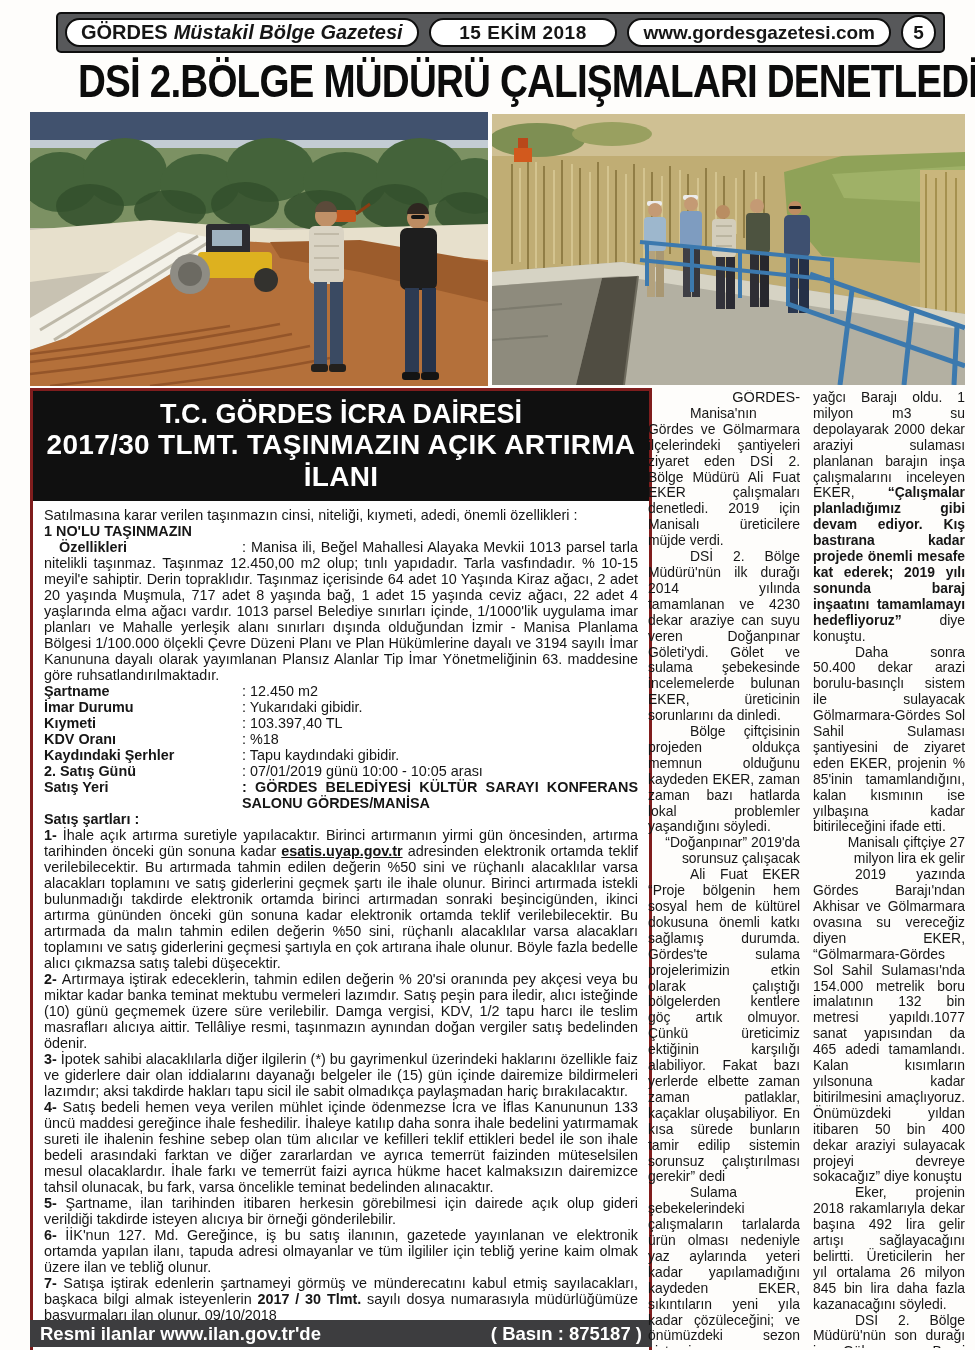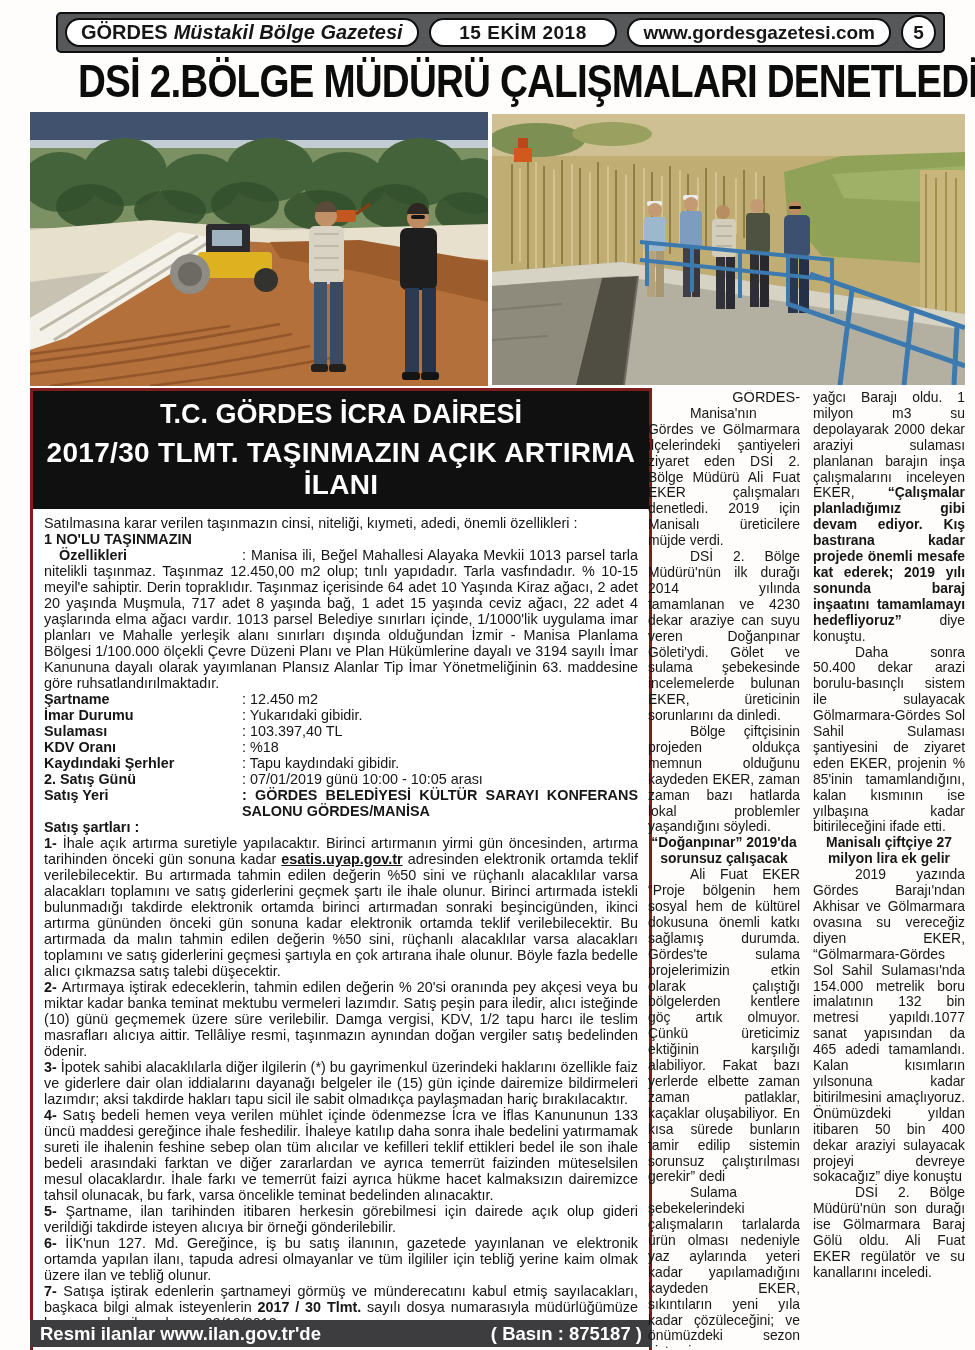--- a/index.html
+++ b/index.html
@@ -29,21 +29,21 @@
   
   .photo1{position:absolute;left:30px;top:112px;width:458px;height:274px;}
   .photo2{position:absolute;left:492px;top:114px;width:473px;height:271px;}
   .photo1 svg,.photo2 svg{display:block;width:100%;height:100%;}
 
   
   .notice{position:absolute;left:30px;top:388px;width:622px;height:1037px;background:#fff;
     border:3px solid #7f1d1d;box-sizing:border-box;}
   .notice-title{background:var(--title_black,#101010);color:#fff;text-align:center;padding:8px 2px 9px;}
   .nt1{font-size:27px;font-weight:bold;line-height:1.12;}
-  .nt2{font-size:28px;font-weight:bold;line-height:1.12;letter-spacing:.3px;margin-top:8px;}
+  .nt2{font-size:28px;font-weight:bold;line-height:1.12;letter-spacing:.3px;}
   .notice-body{padding:6px 11px 0;font-size:14.4px;line-height:16px;text-align:justify;
     overflow:hidden;height:calc(100% - 88px);}
   .notice-body p{margin:0;}
   .prop-head{font-weight:bold;}
   .oz{position:relative;text-indent:198px;}
   .oz .lbl{position:absolute;left:15px;top:0;text-indent:0;font-weight:bold;}
   .kv{position:relative;padding-left:198px;min-height:16px;}
   .kv .lbl{position:absolute;left:0;top:0;font-weight:bold;}
   .kv .bv{font-weight:bold;}
   .terms-head{font-weight:bold;}
@@ -54,21 +54,21 @@
   .footer{position:absolute;left:30px;top:1320px;width:622px;height:27px;
     background:var(--footer_gray,#3d3d3f);color:#fff;display:flex;justify-content:space-between;
     align-items:center;padding:0 10px;box-sizing:border-box;font-weight:bold;font-size:18.5px;}
 
   
   .article{position:absolute;left:648px;top:390px;width:318px;height:958px;
     display:flex;gap:13px;overflow:hidden;}
   .col{width:152px;font-size:13.9px;line-height:15.9px;}
   .col p{margin:0;text-align:justify;text-indent:42px;}
   .col p.dateline{text-align:right;font-weight:normal;text-indent:0;font-size:14.5px;}
-  .col p.subhead{text-align:center;font-weight:bold;text-indent:0;}
+  .col p.subhead{text-align:right;font-weight:normal;text-indent:0;}
   .col p.para-flow{text-indent:0;}
 </style>
 </head>
 <body>
 
 <div class="page">
 
   <div class="masthead">
     <div class="pill pill-paper">
       <b>GÖRDES</b>
@@ -234,21 +234,21 @@
     <div class="notice-body">
       <p>Satılmasına karar verilen taşınmazın cinsi, niteliği, kıymeti, adedi, önemli özellikleri :</p>
       <p class="prop-head">1 NO'LU TAŞINMAZIN</p>
       <p class="oz">
         <b class="lbl">Özellikleri</b>
         <span>: Manisa ili, Beğel Mahallesi Alayaka Mevkii 1013 parsel tarla nitelikli taşınmaz. Taşınmaz 12.450,00 m2 olup; tınlı yapıdadır. Tarla vasfındadır. % 10-15 meyil'e sahiptir. Derin topraklıdır. Taşınmaz içerisinde 64 adet 10 Yaşında Kiraz ağacı, 2 adet 20 yaşında Muşmula, 717 adet 8 yaşında bağ, 1 adet 15 yaşında ceviz ağacı, 22 adet 4 yaşlarında elma ağacı vardır. 1013 parsel Belediye sınırları içinde, 1/1000'lik uygulama imar planları ve Mahalle yerleşik alanı sınırları dışında olduğundan İzmir - Manisa Planlama Bölgesi 1/100.000 ölçekli Çevre Düzeni Planı ve Plan Hükümlerine dayalı ve 3194 sayılı İmar Kanununa dayalı olarak yayımlanan Plansız Alanlar Tip İmar Yönetmeliğinin 63. maddesine göre ruhsatlandırılmaktadır.</span>
       </p>
       <div>
           <div class="kv"><b class="lbl">Şartname</b><span class="val">: 12.450 m2</span></div>
           <div class="kv"><b class="lbl">İmar Durumu</b><span class="val">: Yukarıdaki gibidir.</span></div>
-          <div class="kv"><b class="lbl">Sulaması</b><span class="val">: 103.397,40 TL</span></div>
+          <div class="kv"><b class="lbl">Kıymeti</b><span class="val">: 103.397,40 TL</span></div>
           <div class="kv"><b class="lbl">KDV Oranı</b><span class="val">: %18</span></div>
           <div class="kv"><b class="lbl">Kaydındaki Şerhler</b><span class="val">: Tapu kaydındaki gibidir.</span></div>
           <div class="kv"><b class="lbl">2. Satış Günü</b><span class="val">: 07/01/2019 günü 10:00 - 10:05 arası</span></div>
           <div class="kv"><b class="lbl">Satış Yeri</b><span class="val bv">: GÖRDES BELEDİYESİ KÜLTÜR SARAYI KONFERANS SALONU GÖRDES/MANİSA</span></div>
         </div>
       <p class="terms-head">Satış şartları :</p>
       <div>
           <p class="term"><b>1- </b><span>İhale açık artırma suretiyle yapılacaktır. Birinci artırmanın yirmi gün öncesinden, artırma tarihinden önceki gün sonuna kadar </span><b style="text-decoration: underline;">esatis.uyap.gov.tr</b><span> adresinden elektronik ortamda teklif verilebilecektir. Bu artırmada tahmin edilen değerin %50 sini ve rüçhanlı alacaklılar varsa alacakları toplamını ve satış giderlerini geçmek şartı ile ihale olunur. Birinci artırmada istekli bulunmadığı takdirde elektronik ortamda birinci artırmadan sonraki beşincigünden, ikinci artırma gününden önceki gün sonuna kadar elektronik ortamda teklif verilebilecektir. Bu artırmada da malın tahmin edilen değerin %50 sini, rüçhanlı alacaklılar varsa alacakları toplamını ve satış giderlerini geçmesi şartıyla en çok artırana ihale olunur. Böyle fazla bedelle alıcı çıkmazsa satış talebi düşecektir.</span></p>
           <p class="term"><b>2- </b><span>Artırmaya iştirak edeceklerin, tahmin edilen değerin % 20'si oranında pey akçesi veya bu miktar kadar banka teminat mektubu vermeleri lazımdır. Satış peşin para iledir, alıcı isteğinde (10) günü geçmemek üzere süre verilebilir. Damga vergisi, KDV, 1/2 tapu harcı ile teslim masrafları alıcıya aittir. Tellâliye resmi, taşınmazın aynından doğan vergiler satış bedelinden ödenir.</span></p>
           <p class="term"><b>3- </b><span>İpotek sahibi alacaklılarla diğer ilgilerin (*) bu gayrimenkul üzerindeki haklarını özellikle faiz ve giderlere dair olan iddialarını dayanağı belgeler ile (15) gün içinde dairemize bildirmeleri lazımdır; aksi takdirde hakları tapu sicil ile sabit olmadıkça paylaşmadan hariç bırakılacaktır.</span></p>
@@ -276,17 +276,18 @@
         <p class="para">Bölge çiftçisinin projeden oldukça memnun olduğunu kaydeden EKER, zaman zaman bazı hatlarda lokal problemler yaşandığını söyledi.</p>
         <p class="subhead">“Doğanpınar” 2019'da sorunsuz çalışacak</p>
         <p class="para">Ali Fuat EKER “Proje bölgenin hem sosyal hem de kültürel dokusuna önemli katkı sağlamış durumda. Gördes'te sulama projelerimizin etkin olarak çalıştığı bölgelerden kentlere göç artık olmuyor. Çünkü üreticimiz ektiğinin karşılığı alabiliyor. Fakat bazı yerlerde elbette zaman zaman patlaklar, kaçaklar oluşabiliyor. En kısa sürede bunların tamir edilip sistemin sorunsuz çalıştırılması gerekir” dedi</p>
         <p class="para">Sulama şebekelerindeki çalışmaların tarlalarda ürün olması nedeniyle yaz aylarında yeteri kadar yapılamadığını kaydeden EKER, sıkıntıların yeni yıla kadar çözüleceğini; ve önümüzdeki sezon sistemin sorunsuz olarak çalıştırılacağını söyledi.</p>
       </div>
     <div class="col" id="col2">
         <p class="para-flow"><span>yağcı Barajı oldu. 1 milyon m3 su depolayarak 2000 dekar araziyi sulaması planlanan barajın inşa çalışmalarını inceleyen EKER, </span><b>“Çalışmalar planladığımız gibi devam ediyor. Kış bastırana kadar projede önemli mesafe kat ederek; 2019 yılı sonunda baraj inşaatını tamamlamayı hedefliyoruz”</b><span> diye konuştu.</span></p>
         <p class="para">Daha sonra 50.400 dekar arazi borulu-basınçlı sistem ile sulayacak Gölmarmara-Gördes Sol Sahil Sulaması şantiyesini de ziyaret eden EKER, projenin % 85'inin tamamlandığını, kalan kısmının ise yılbaşına kadar bitirileceğini ifade etti.</p>
         <p class="subhead">Manisalı çiftçiye 27 milyon lira ek gelir</p>
         <p class="para">2019 yazında Gördes Barajı'ndan Akhisar ve Gölmarmara ovasına su vereceğiz diyen EKER, “Gölmarmara-Gördes Sol Sahil Sulaması'nda 154.000 metrelik boru imalatının 132 bin metresi yapıldı.1077 sanat yapısından da 465 adedi tamamlandı. Kalan kısımların yılsonuna kadar bitirilmesini amaçlıyoruz. Önümüzdeki yıldan itibaren 50 bin 400 dekar araziyi sulayacak projeyi devreye sokacağız” diye konuştu</p>
+        <p class="para">Eker, projenin 2018 rakamlarıyla dekar başına 492 lira gelir artışı sağlayacağını belirtti. Üreticilerin her yıl ortalama 26 milyon 845 bin lira daha fazla kazanacağını söyledi.</p>
         <p class="para">DSİ 2. Bölge Müdürü'nün son durağı ise Gölmarmara Baraj Gölü oldu. Ali Fuat EKER regülatör ve su kanallarını inceledi.</p>
       </div>
   </div>
 
 </div>
 
 </body></html>

